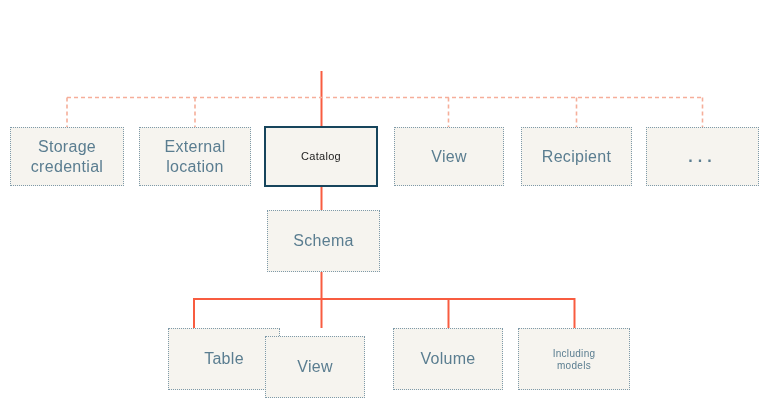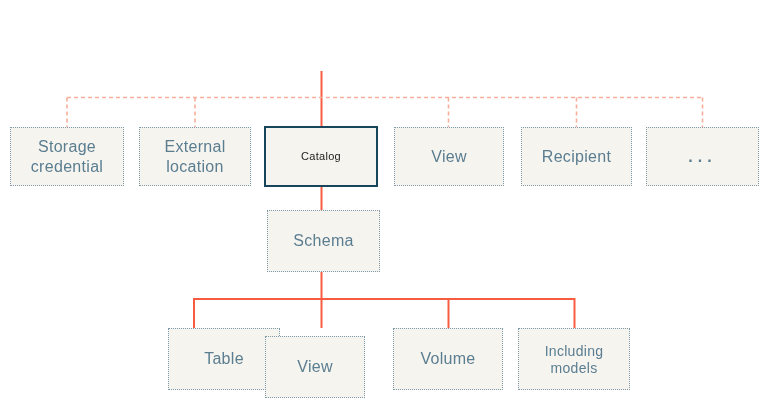--- a/index.html
+++ b/index.html
@@ -49,21 +49,21 @@
     font-size: 16px;
     letter-spacing: 0.3px;
     line-height: 1.25;
     display: flex;
     flex-direction: column;
     align-items: center;
     justify-content: center;
     text-align: center;
   }
   .node .sublabel {
-    font-size: 14px;
+    font-size: 10px;
     line-height: 1.2;
     max-width: 72px;
     margin-top: 2px;
   }
   #n-metastore { left: 266px; top: 13px;  width: 111px; height: 58px; }
   #n-storage   { left: 10px;  top: 127px; width: 114px; height: 59px; }
   #n-external  { left: 139px; top: 127px; width: 112px; height: 59px; }
   #n-catalog   { left: 264px; top: 126px; width: 114px; height: 61px;
                  border: 2px solid var(--catalog-border);
                  color: var(--catalog-text); font-size: 11px; }

